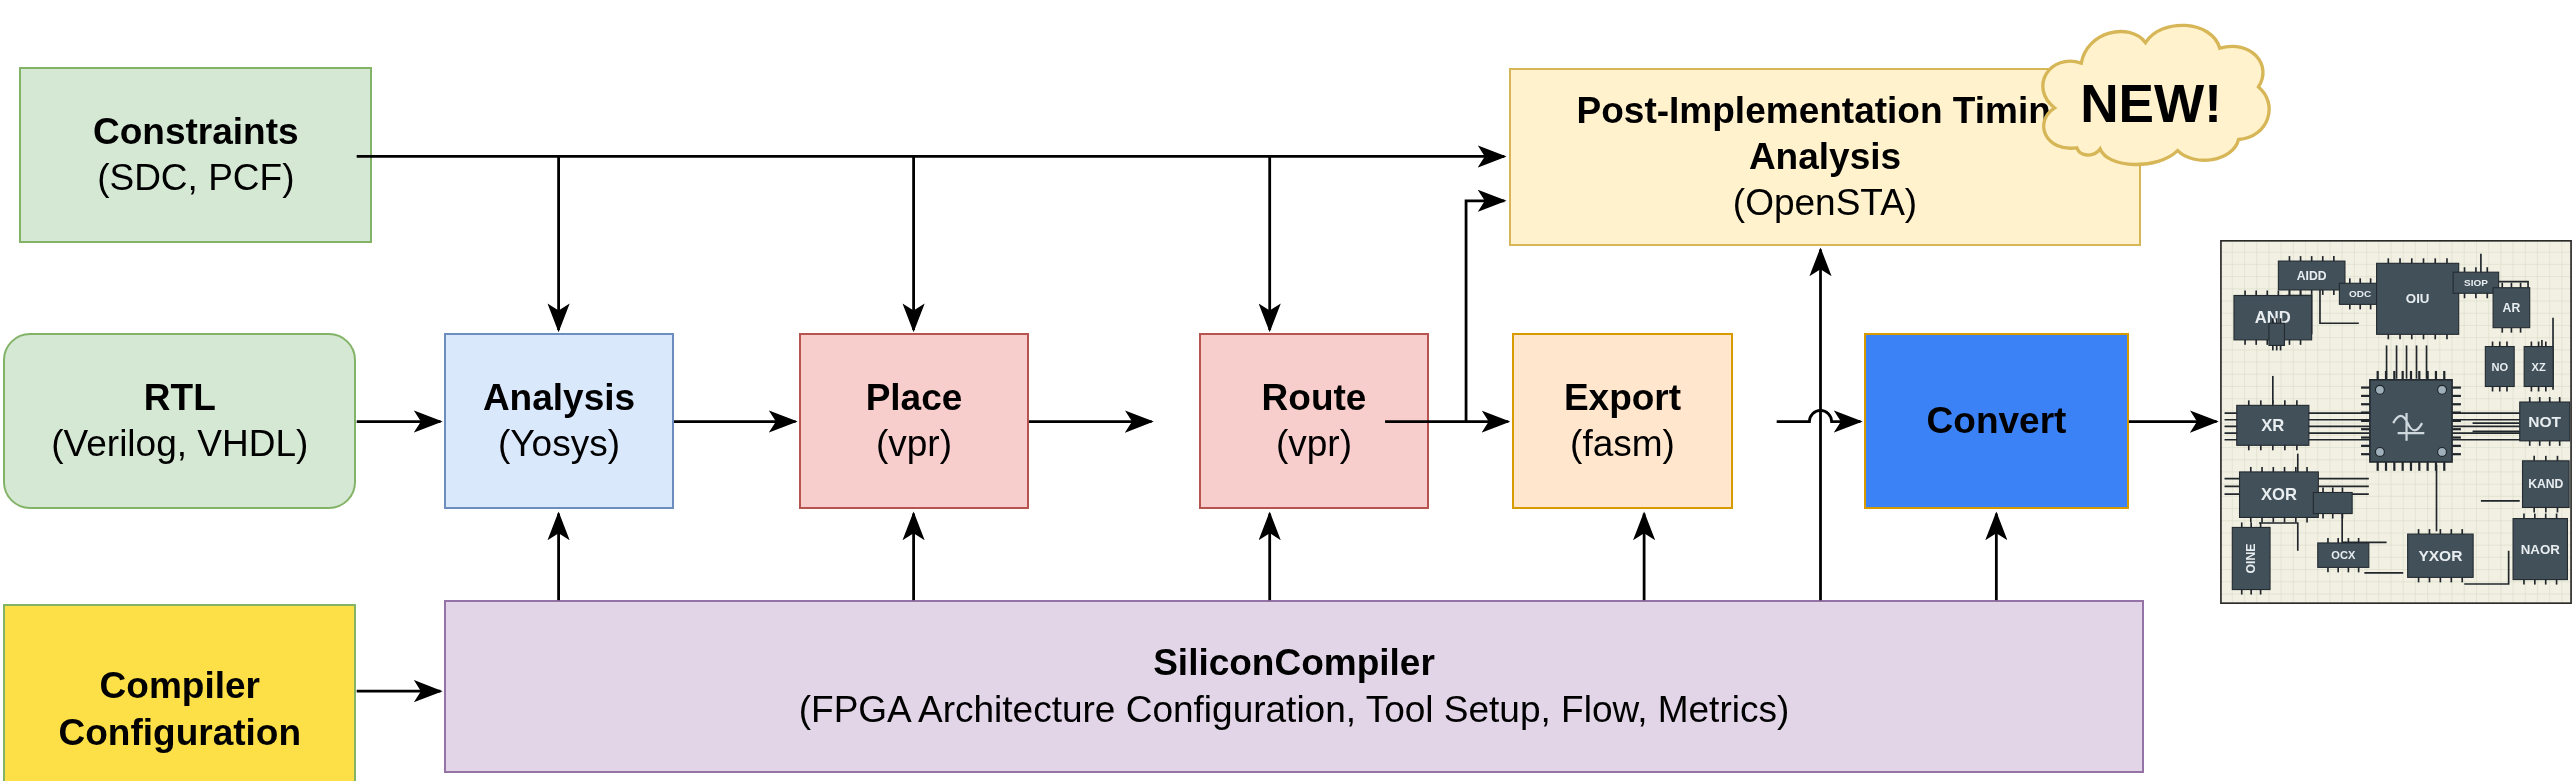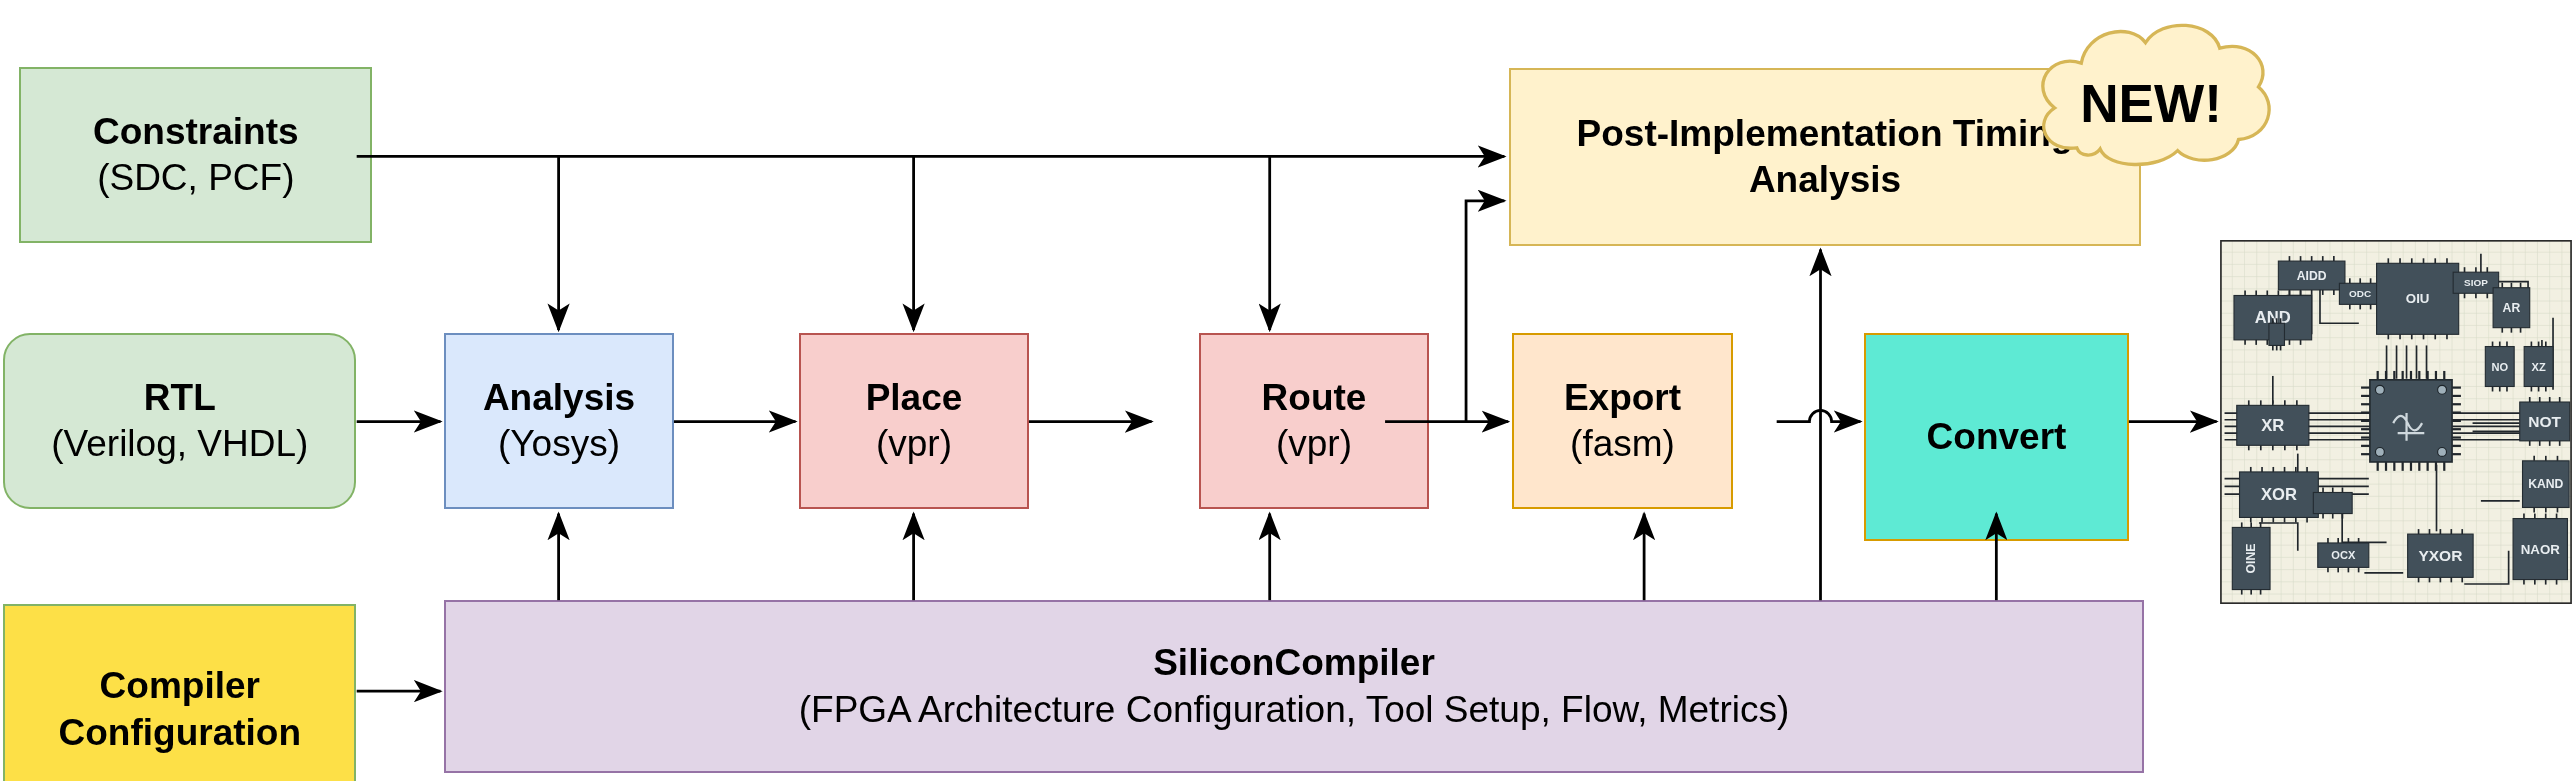--- a/index.html
+++ b/index.html
@@ -75,25 +75,26 @@
         <div class="node-sub">(vpr)</div>
       </div>
       <div class="node" style="left: 1155px; top: 333px; width: 230px; height: 176px; background: rgb(248, 206, 204); border-color: rgb(184, 84, 80); margin-left: 44px;">
         <div class="node-title">Route</div>
         <div class="node-sub">(vpr)</div>
       </div>
       <div class="node" style="left: 1512px; top: 333px; width: 221px; height: 176px; background: rgb(255, 230, 204); border-color: rgb(215, 155, 0);">
         <div class="node-title">Export</div>
         <div class="node-sub">(fasm)</div>
       </div>
-      <div class="node" style="left: 1864px; top: 333px; width: 265px; height: 208px; background: #5eead4; border-color: rgb(215, 155, 0); text-align: center;">
+      <div class="node" style="left: 1864px; top: 333px; width: 265px; height: 176px; background: #3b82f6; border-color: rgb(215, 155, 0); text-align: center;">
         <div class="node-title">Convert</div>
       </div>
       <div class="node" style="left: 1509px; top: 68px; width: 632px; height: 178px; background: rgb(255, 242, 204); border-color: rgb(214, 182, 86);">
         <div class="node-title">Post-Implementation Timing Analysis</div>
+        <div class="node-sub">(OpenSTA)</div>
       </div>
       <div class="node" style="left: 444px; top: 600px; width: 1700px; height: 173px; background: rgb(225, 213, 231); border-color: rgb(150, 115, 166);">
         <div class="node-title">SiliconCompiler</div>
         <div class="node-sub">(FPGA Architecture Configuration, Tool Setup, Flow, Metrics)</div>
       </div>
     </div>
 
   <svg id="cloud-badge" class="layer" width="247" height="170" viewBox="0 0 446 306">
     <path id="cloud-shape" stroke-width="6" d="M 90 252
          C 34 260, 10 206, 50 180

